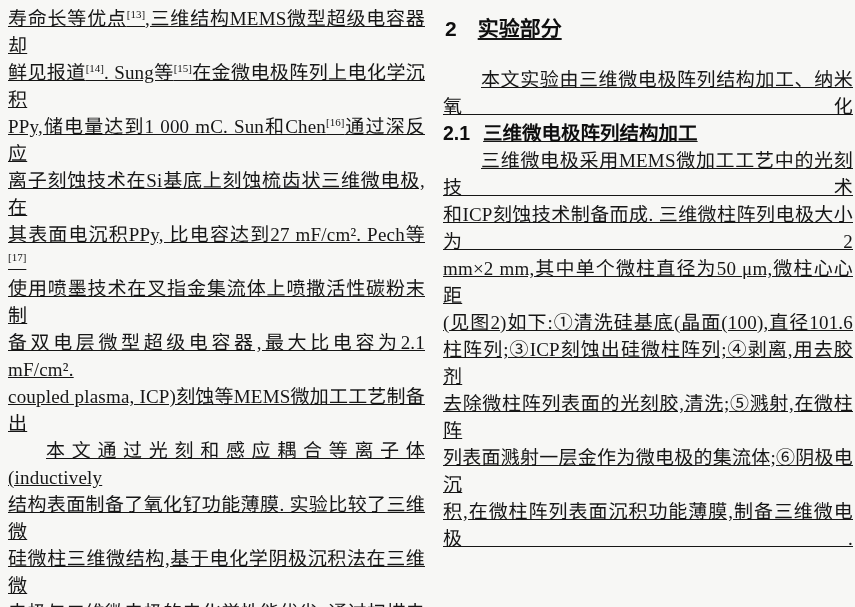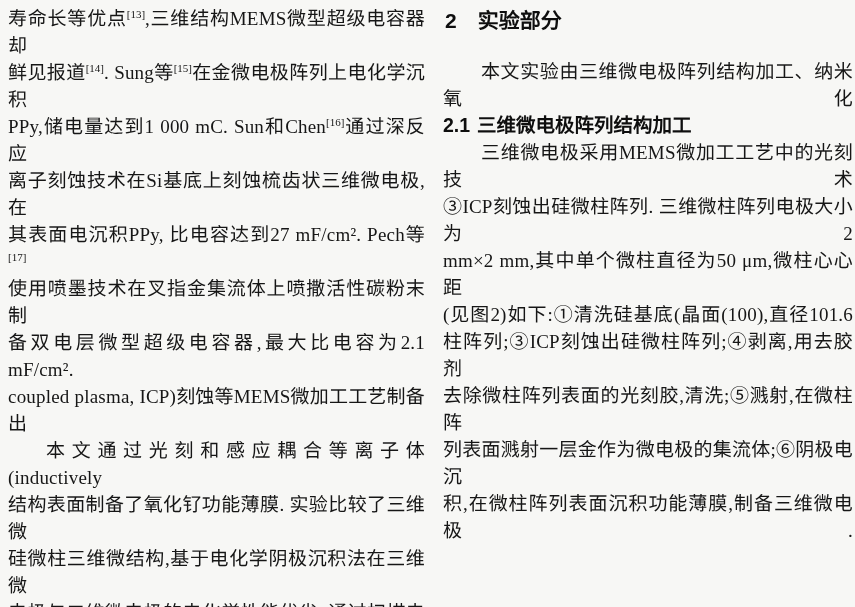--- a/index.html
+++ b/index.html
@@ -14,20 +14,21 @@
     font-family: "Liberation Serif", "DejaVu Serif", serif;
     color: #161616;
   }
   .page {
     box-sizing: border-box;
     width: 855px;
     height: 607px;
     padding: 5px 2px 12px 8px;
     display: flex;
     gap: 18px;
+    text-decoration: underline;
   }
   .col {
     box-sizing: border-box;
   }
   .col-left  { width: 417px; }
   .col-right { width: 410px; }
   p.line {
     margin: 0;
     font-size: 19px;
     line-height: 27px;
@@ -46,31 +47,31 @@
     letter-spacing: 0;
   }
   h2.h1 {
     margin: 0;
     font-family: "Liberation Sans", "DejaVu Sans", sans-serif;
     font-weight: bold;
     font-size: 21px;
     line-height: 30px;
     color: #0e0e0e;
   }
-  .col-right h2.h1 { margin: 1px 0 22px 2px; }
+  .col-right h2.h1 { margin: 9px 0 22px 2px; }
   h3.h2sub {
     margin: 0;
     font-family: "Liberation Sans", "DejaVu Sans", sans-serif;
     font-weight: bold;
     font-size: 19.5px;
     line-height: 27px;
     color: #0e0e0e;
   }
   .hnum1 { display: inline-block; margin-right: 21px; }
-  .hnum2 { display: inline-block; margin-right: 7px; }
+  .hnum2 { display: inline-block; margin-right: 13px; }
 </style>
 </head>
 <body style="background: rgb(247, 247, 245); color: rgb(22, 22, 22);">
 
 <div class="page">
 
   <div class="col col-left">
     <p class="line">寿命长等优点<sup class="ref">[13]</sup>,三维结构MEMS微型超级电容器却</p>
     <p class="line">鲜见报道<sup class="ref">[14]</sup>. Sung等<sup class="ref">[15]</sup>在金微电极阵列上电化学沉积</p>
     <p class="line">PPy,储电量达到1 000 mC. Sun和Chen<sup class="ref">[16]</sup>通过深反应</p>
@@ -92,21 +93,21 @@
       <span class="hnum1">2</span><span>实验部分</span>
     </h2>
 
     <p class="line indent">本文实验由三维微电极阵列结构加工、纳米氧化</p>
 
     <h3 class="h2sub">
       <span class="hnum2">2.1</span><span>三维微电极阵列结构加工</span>
     </h3>
 
     <p class="line indent">三维微电极采用MEMS微加工工艺中的光刻技术</p>
-    <p class="line">③ICP刻蚀出硅微柱阵列. 三维微柱阵列电极大小为2</p>
+    <p class="line">和ICP刻蚀技术制备而成. 三维微柱阵列电极大小为2</p>
     <p class="line">mm×2 mm,其中单个微柱直径为50 μm,微柱心心距</p>
     <p class="line">(见图2)如下:①清洗硅基底(晶面(100),直径101.6</p>
     <p class="line">柱阵列;③ICP刻蚀出硅微柱阵列;④剥离,用去胶剂</p>
     <p class="line">去除微柱阵列表面的光刻胶,清洗;⑤溅射,在微柱阵</p>
     <p class="line">列表面溅射一层金作为微电极的集流体;⑥阴极电沉</p>
     <p class="line">积,在微柱阵列表面沉积功能薄膜,制备三维微电极.</p>
 
   </div>
 
 </div>

